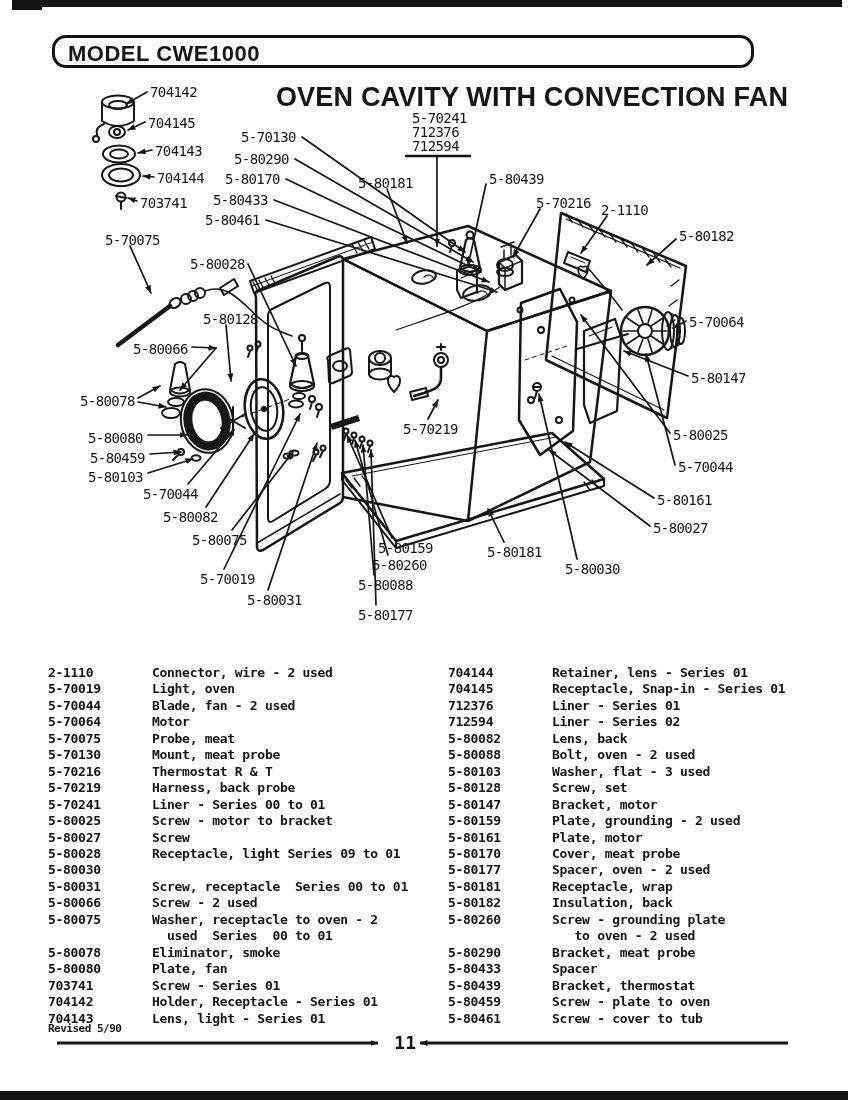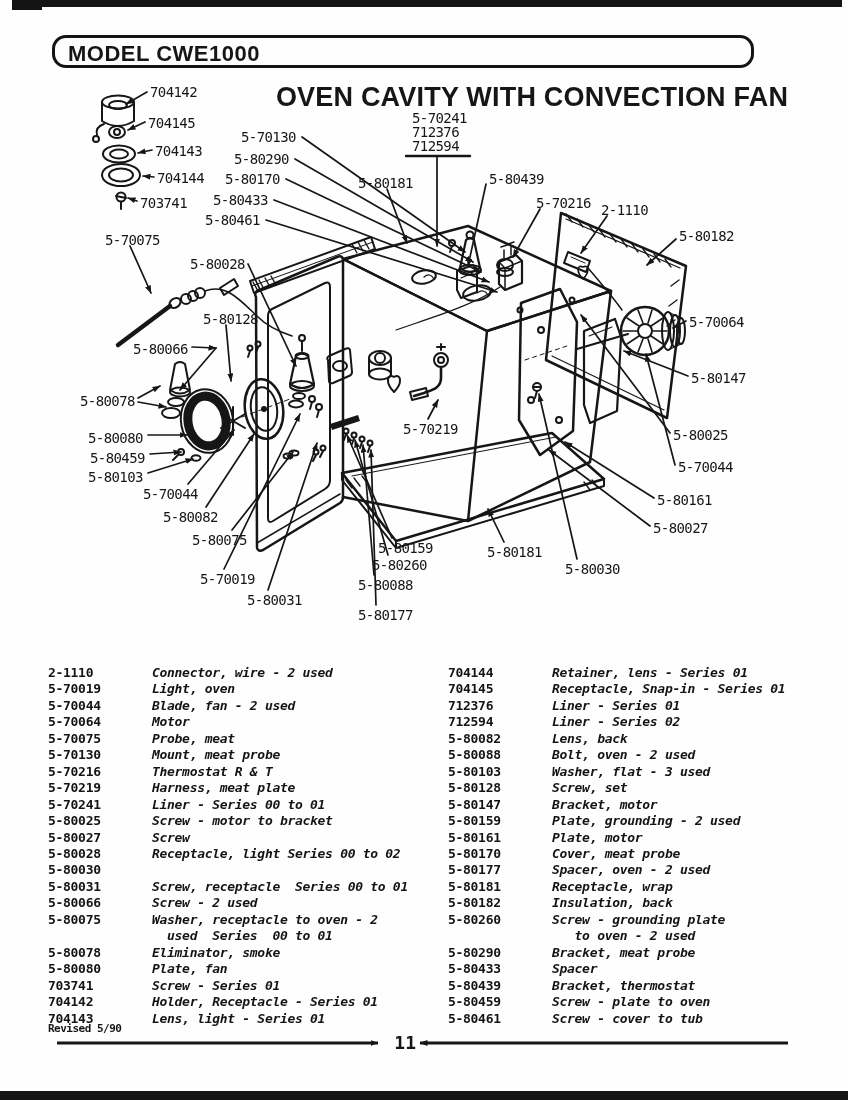--- a/index.html
+++ b/index.html
@@ -14,21 +14,21 @@
               font:700 27px "Liberation Sans",sans-serif;letter-spacing:0.2px;white-space:nowrap;}
   #diagram-svg{position:absolute;left:0;top:0;width:848px;height:1100px;}
   .callout{position:absolute;font:14px "DejaVu Sans Mono",monospace;letter-spacing:-0.6px;
            white-space:nowrap;color:#161616;}
   .parts-col{position:absolute;top:665px;width:396px;font:700 13px/16.45px "DejaVu Sans Mono",monospace;
              letter-spacing:-0.3px;color:#141414;}
   #parts-col-left{left:48px;}
   #parts-col-right{left:448px;}
   .part-row{display:flex;}
   .pnum{flex:0 0 104px;}
-  .pdesc{flex:1;white-space:pre-wrap;font-style:italic;}
+  .pdesc{flex:1;white-space:pre-wrap;}
   .revised-note{position:absolute;left:48px;top:1022px;font:700 11px "DejaVu Sans Mono",monospace;
                 letter-spacing:-0.5px;}
   .page-number{position:absolute;left:386px;top:1032px;width:30px;text-align:right;
                font:700 18px "DejaVu Sans Mono",monospace;}
 </style>
 </head>
 <body>
 
 <div class="page">
 
@@ -326,37 +326,37 @@
       <div class="part-row">
         <span class="pnum">5-70130</span>
         <span class="pdesc">Mount, meat probe</span>
       </div>
       <div class="part-row">
         <span class="pnum">5-70216</span>
         <span class="pdesc">Thermostat R &amp; T</span>
       </div>
       <div class="part-row">
         <span class="pnum">5-70219</span>
-        <span class="pdesc">Harness, meat plate</span>
+        <span class="pdesc">Harness, back probe</span>
       </div>
       <div class="part-row">
         <span class="pnum">5-70241</span>
         <span class="pdesc">Liner - Series 00 to 01</span>
       </div>
       <div class="part-row">
         <span class="pnum">5-80025</span>
         <span class="pdesc">Screw - motor to bracket</span>
       </div>
       <div class="part-row">
         <span class="pnum">5-80027</span>
         <span class="pdesc">Screw</span>
       </div>
       <div class="part-row">
         <span class="pnum">5-80028</span>
-        <span class="pdesc">Receptacle, light Series 00 to 02</span>
+        <span class="pdesc">Receptacle, light Series 09 to 01</span>
       </div>
       <div class="part-row">
         <span class="pnum">5-80030</span>
       </div>
       <div class="part-row">
         <span class="pnum">5-80031</span>
         <span class="pdesc">Screw, receptacle  Series 00 to 01</span>
       </div>
       <div class="part-row">
         <span class="pnum">5-80066</span>

